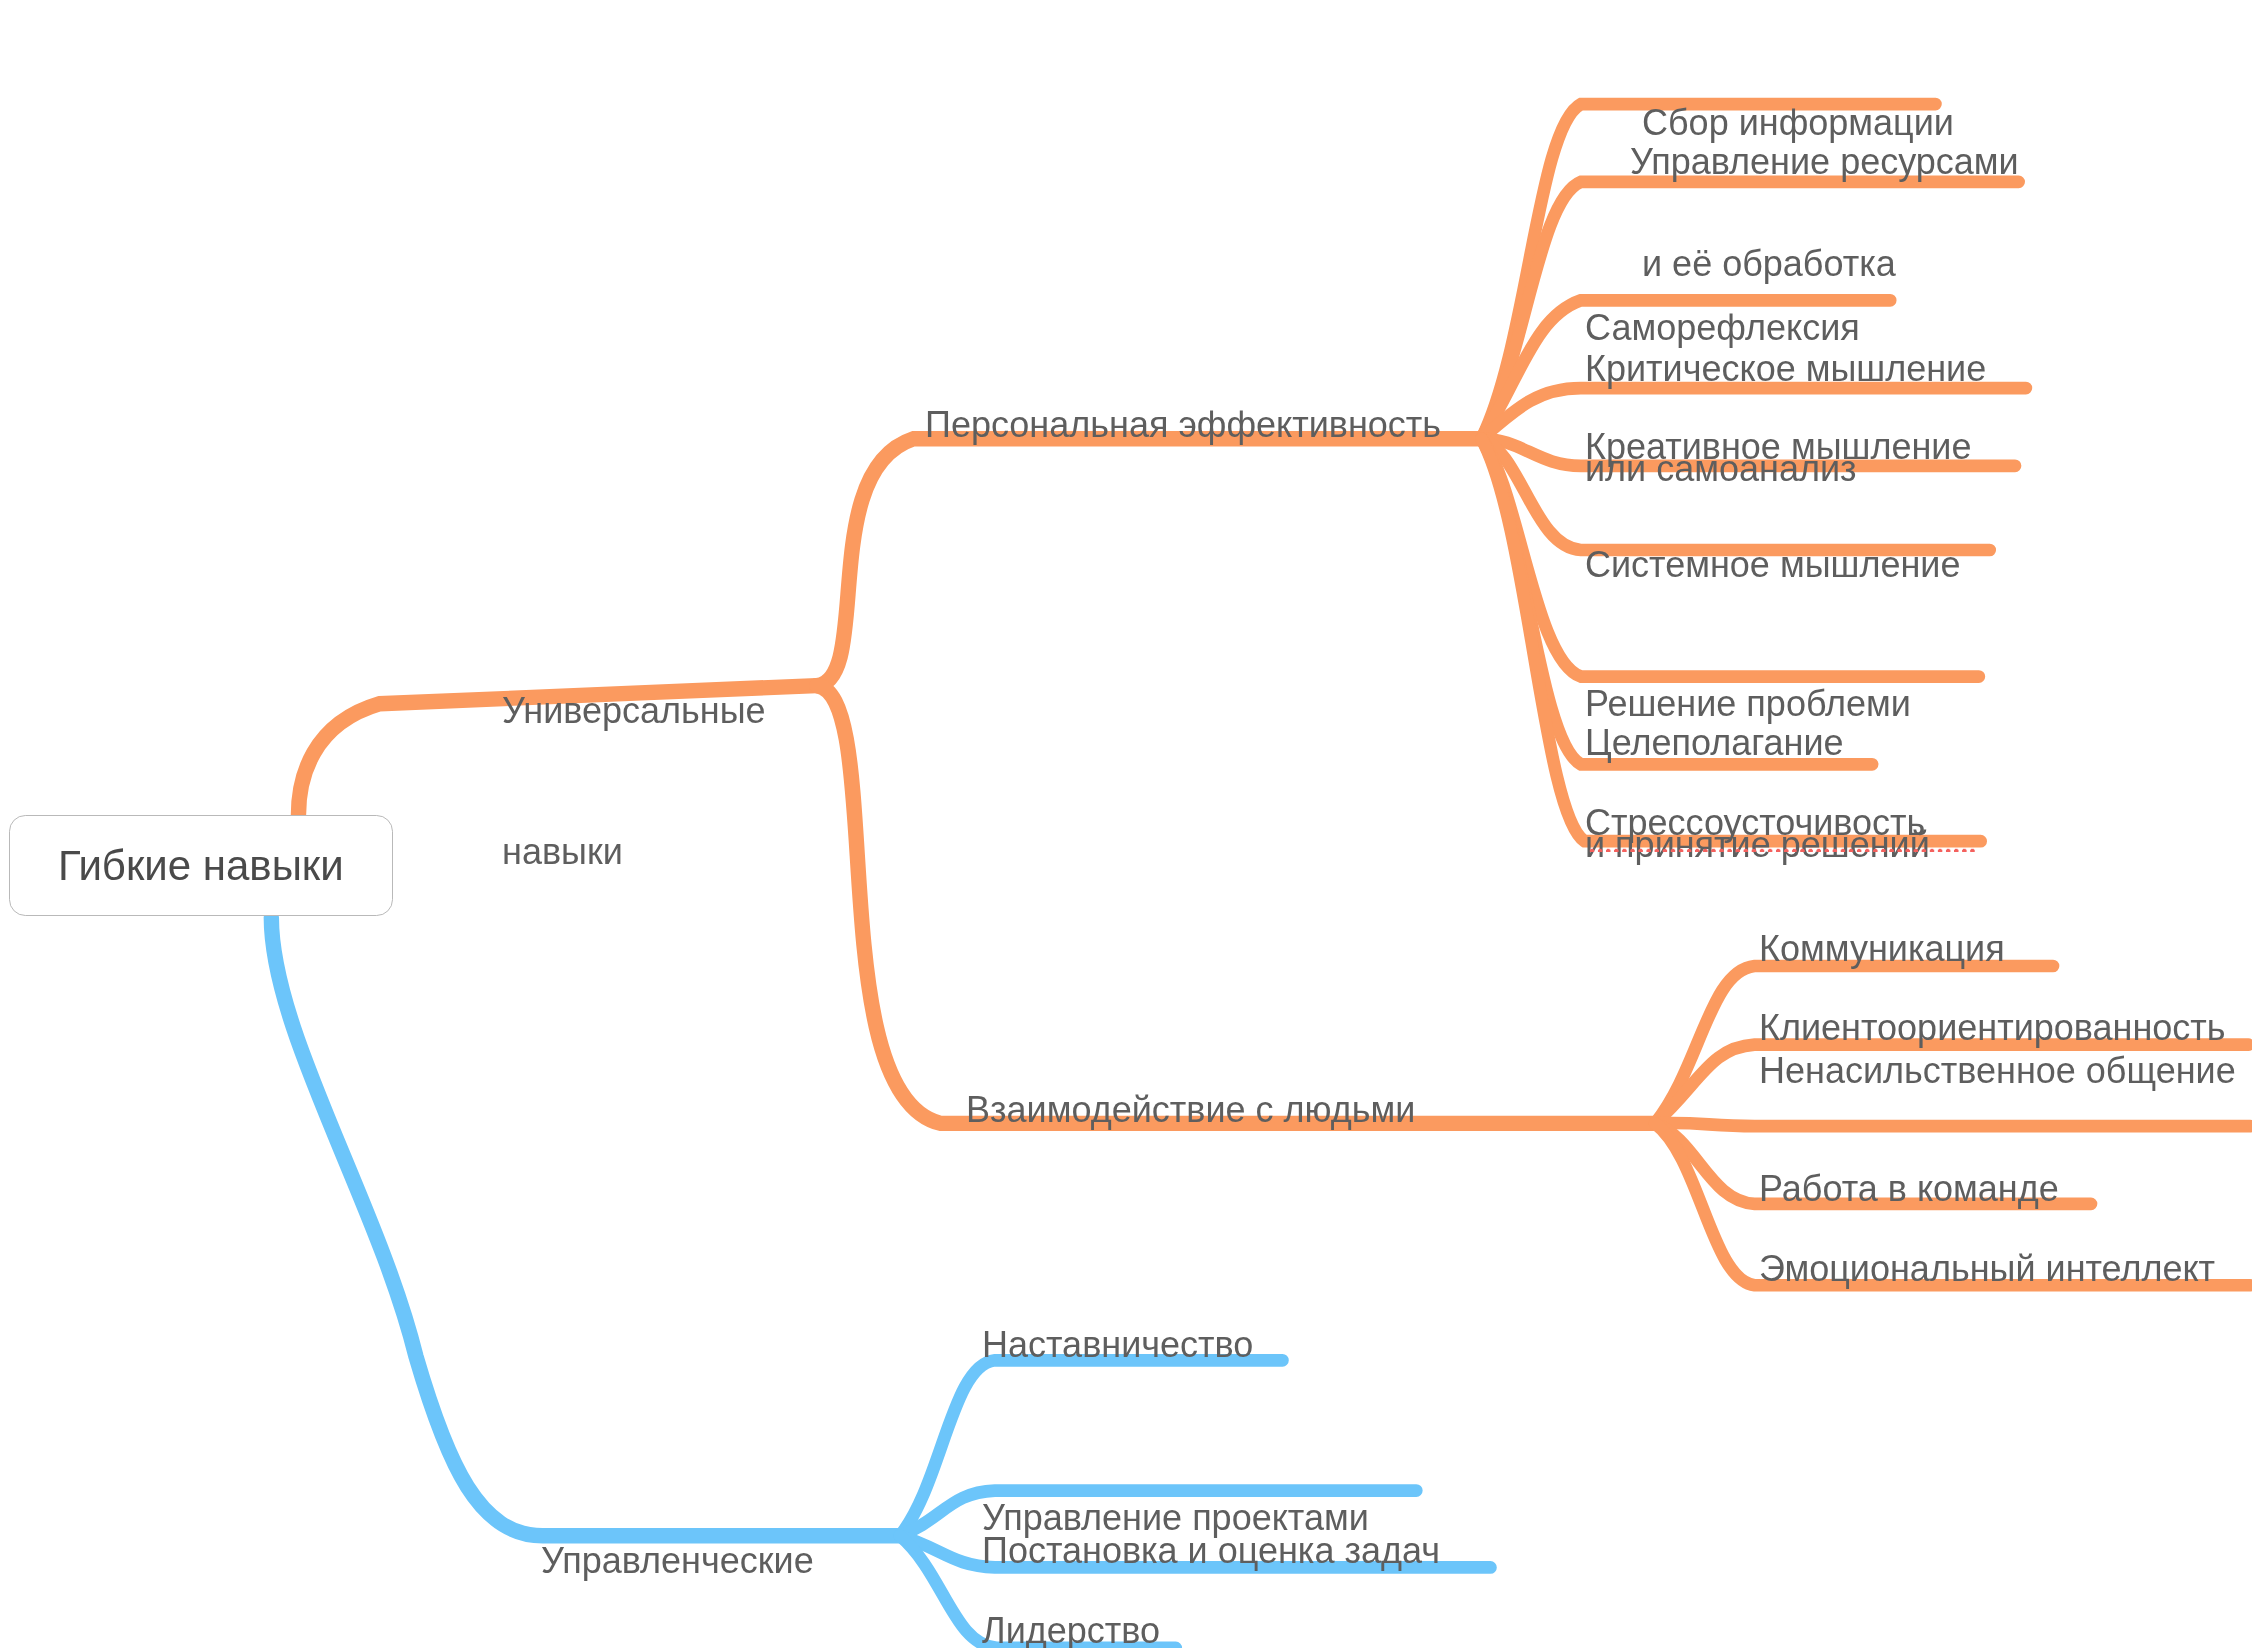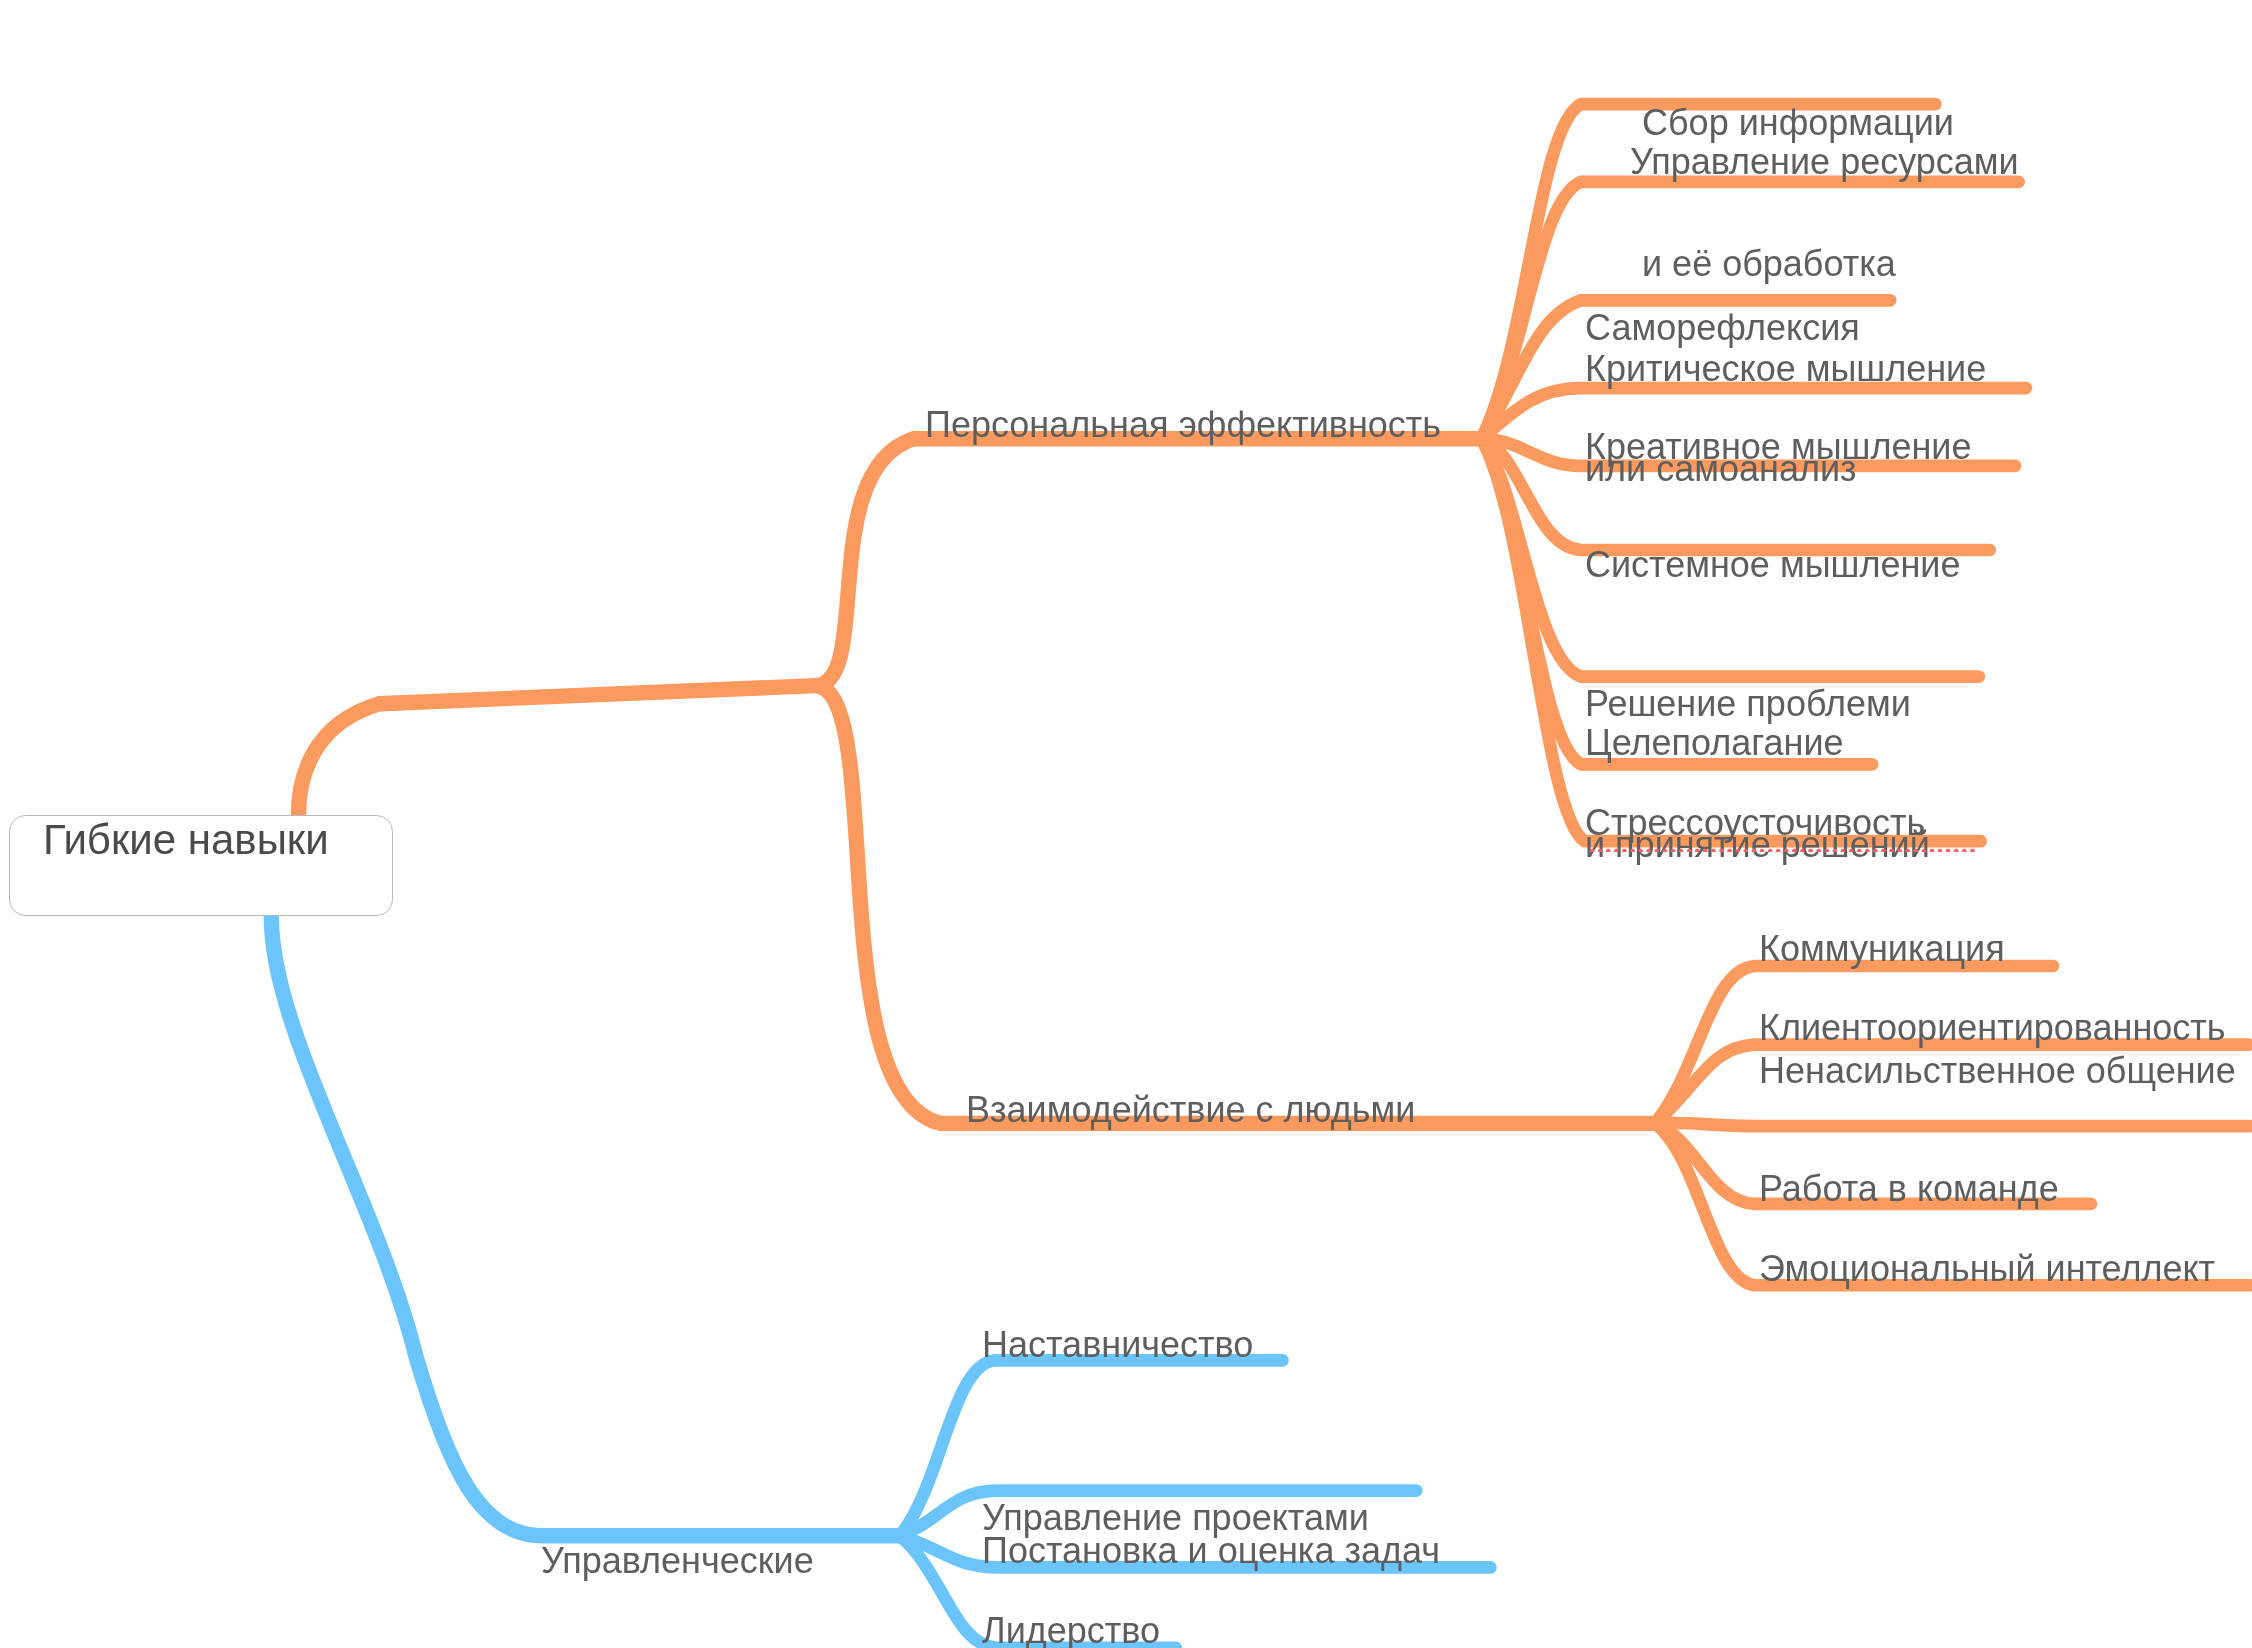--- a/index.html
+++ b/index.html
@@ -39,21 +39,22 @@
     position: absolute;
     left: 9px;
     top: 815px;
     width: 384px;
     height: 101px;
     box-sizing: border-box;
     border: 1.8px solid #b9b9b9;
     border-radius: 16.3px;
     background: #ffffff;
     display: flex;
-    padding-left: 33px;
+    align-items: center;
+    padding-left: 48px;
   }
   #root-node .root-text {
     color: #4a4a4a;
     font-size: 42px;
     line-height: 47px;
     white-space: pre;
   }
   .spell-error {
     position: absolute;
     height: 5.4px;
@@ -103,20 +104,24 @@
       <path stroke-width="14" d="M 995 1698 C 1042 1680 1050 1650 1100 1648 L 1566 1648"></path>
       <path stroke-width="14" d="M 995 1698 C 1042 1712 1052 1731 1100 1733 L 1648 1733"></path>
       <path stroke-width="14" d="M 995 1698 C 1044 1740 1054 1818 1102 1822 L 1300 1822"></path>
     </g>
   </svg>
 
   <div id="root-node">
     <span class="root-text">Гибкие навыки</span>
   </div>
 
+  <div class="node-label two-line" style="left:502px; top:593px;">
+    <div>Универсальные</div>
+    <div>навыки</div>
+  </div>
 
   <div class="node-label two-line" style="left:541px; top:1443px;">
     <div>Управленческие</div>
     
   </div>
 
   <div class="node-label" style="left:925px; top:401px;">Персональная эффективность</div>
 
   <div class="node-label" style="left:966px; top:1086px;">Взаимодействие с людьми</div>
 

